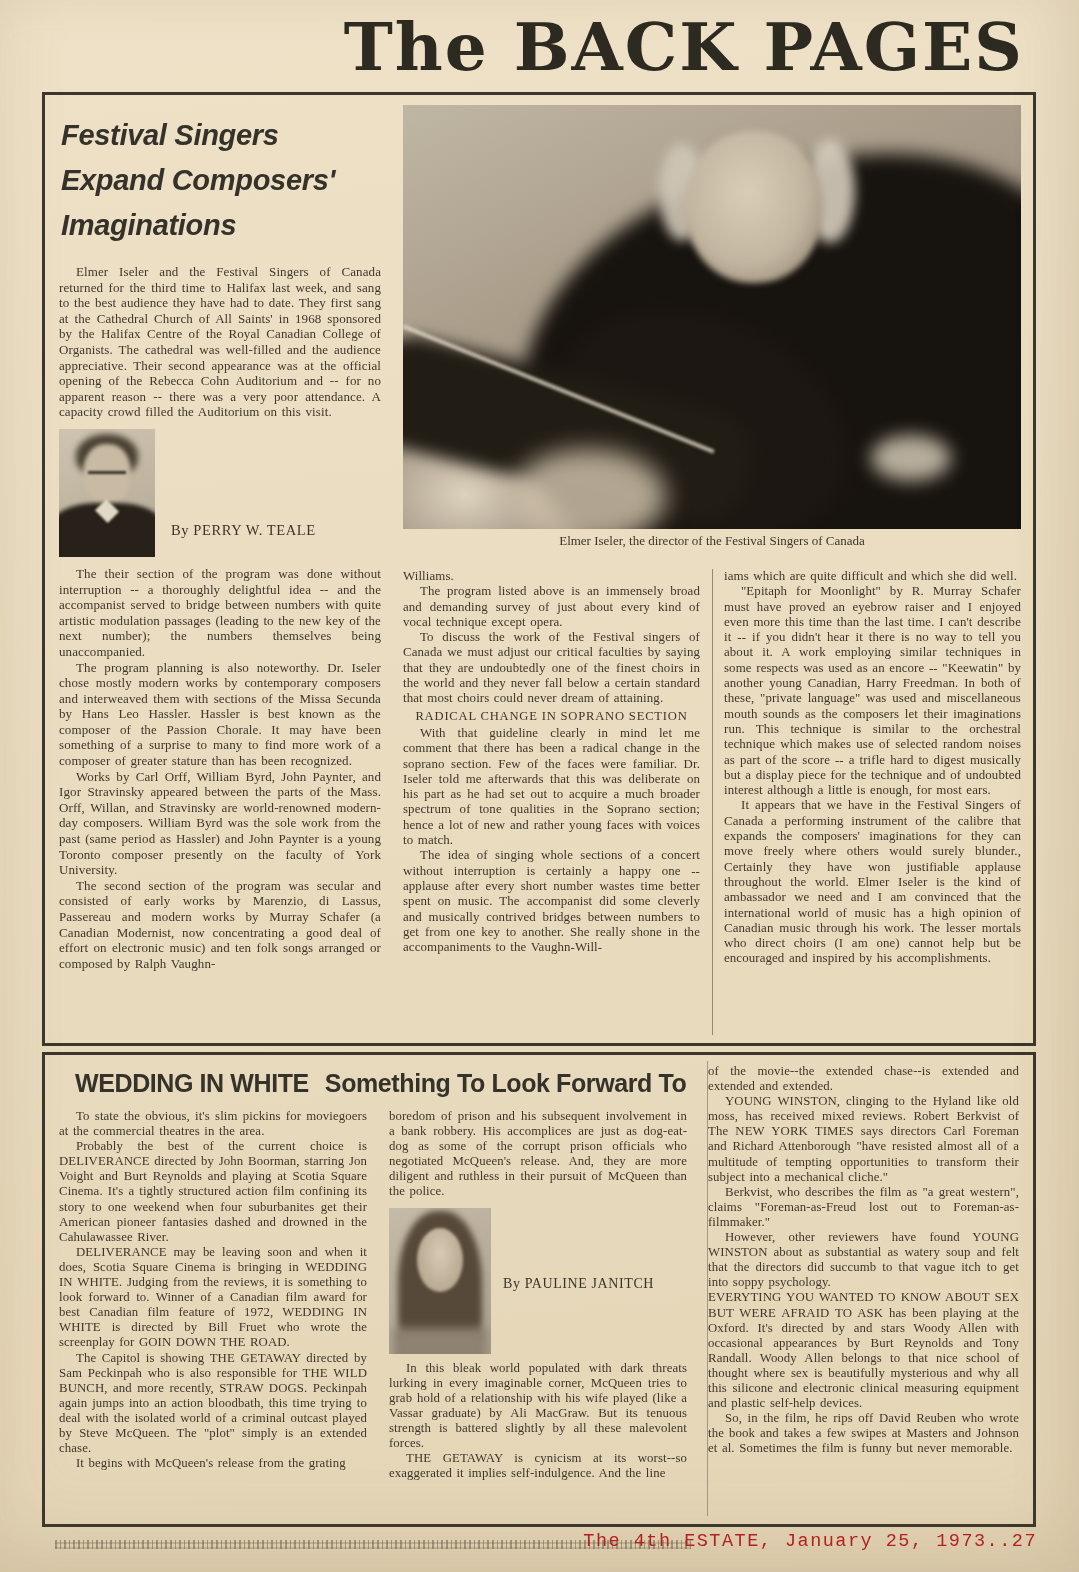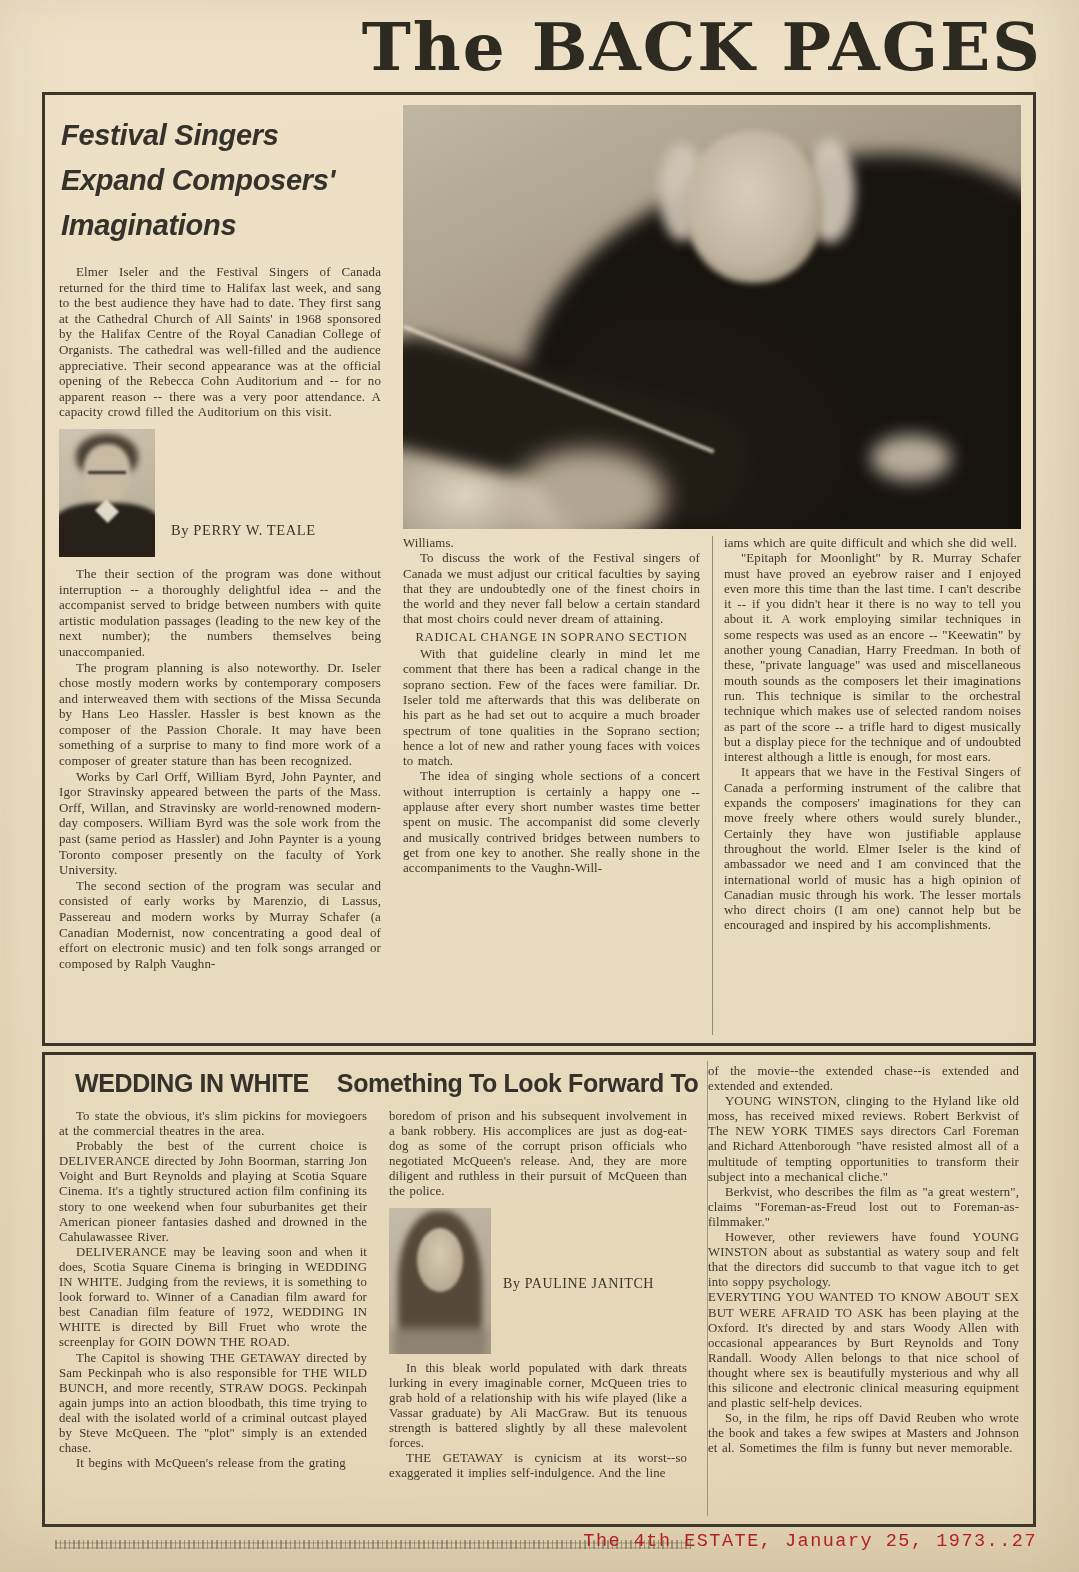--- a/index.html
+++ b/index.html
@@ -6,21 +6,21 @@
   body{
     width:1079px;height:1572px;position:relative;overflow:hidden;
     background:linear-gradient(175deg,#eee1c7 0%,#e9dbbe 55%,#e4d5b6 100%);
     font-family:"Liberation Serif",serif;color:#3d372d;
   }
   #page{position:absolute;inset:0;}
   #page::after{content:"";position:absolute;inset:0;pointer-events:none;
     box-shadow:inset 0 -40px 70px rgba(130,105,70,.12), inset -25px 0 50px rgba(130,105,70,.08);}
   
   .masthead{
-    position:absolute;top:8px;right:37px;margin:0;
+    position:absolute;top:8px;right:55px;margin:0;
     font-family:"DejaVu Serif",serif;font-weight:bold;font-size:66px;
     letter-spacing:2px;color:#2d2b21;white-space:nowrap;
   }
   
   .artbox{position:absolute;left:42px;width:994px;border:3px solid #3b372c;box-sizing:border-box;}
   #box1{top:92px;height:954px;padding:10px 12px 8px 14px;}
   #box2{top:1052px;height:475px;padding:6px 14px 8px 14px;display:flex;gap:20px;}
   
   .para{margin:0;text-indent:17px;text-align:justify;
     font-size:13px;line-height:15.6px;word-spacing:1.2px;letter-spacing:.1px;color:#3d372d;}
@@ -39,21 +39,21 @@
     margin:0 0 18px 16px;color:#3a352b;}
   .a1-right{flex:1;display:flex;flex-direction:column;min-width:0;}
   .caption{text-align:center;font-size:13px;margin-top:4px;color:#3b362c;}
   .a1-cols{display:flex;gap:12px;margin-top:7px;flex:1;}
   .a1-col2{flex:1;min-width:0;}
   .a1-col3{flex:1;min-width:0;border-left:1px solid rgba(59,55,44,.5);padding-left:11px;}
   .subhead{margin:2px 0;text-align:center;font-size:12.6px;letter-spacing:.8px;
     line-height:15.3px;color:#3b362c;}
   
   .a2-left{width:628px;flex:none;}
-  .a2-headline{display:flex;gap:28px;align-items:baseline;padding:8px 0 11px 16px;
+  .a2-headline{display:flex;gap:16px;align-items:baseline;padding:8px 0 11px 16px;
     font-family:"Liberation Sans",sans-serif;font-weight:700;font-size:25px;
     letter-spacing:-.4px;color:#34322a;white-space:nowrap;}
   .a2-cols{display:flex;gap:22px;}
   .a2-col1{width:308px;flex:none;}
   .a2-col2{flex:1;min-width:0;}
   .a2-col3{flex:1;min-width:0;border-left:1px solid rgba(59,55,44,.4);padding-top:3px;}
   .janitch-row{display:flex;margin:8px 0 7px;}
   .byline2{font-size:14px;letter-spacing:.6px;white-space:nowrap;align-self:flex-end;
     margin:0 0 62px 12px;color:#3a352b;}
   
@@ -135,24 +135,26 @@
           <div class="ph ph-suit"></div>
           <div class="ph ph-shoulder"></div>
           <div class="ph ph-arm"></div>
           <div class="ph ph-baton"></div>
           <div class="ph ph-hand"></div>
           <div class="ph ph-cuff"></div>
           <div class="ph ph-hair-l"></div>
           <div class="ph ph-hair-r"></div>
           <div class="ph ph-head"></div>
         </div>
+        <p class="caption">Elmer Iseler, the director of the Festival Singers of Canada</p>
         <div class="a1-cols cols-sm">
           <div class="a1-col2">
             <p class="para cont">Williams.</p>
             <div>
+                <p class="para">The program listed above is an immensely broad and demanding survey of just about every kind of vocal technique except opera.</p>
                 <p class="para">To discuss the work of the Festival singers of Canada we must adjust our critical faculties by saying that they are undoubtedly one of the finest choirs in the world and they never fall below a certain standard that most choirs could never dream of attaining.</p>
               </div>
             <p class="subhead">RADICAL CHANGE IN SOPRANO SECTION</p>
             <div>
                 <p class="para">With that guideline clearly in mind let me comment that there has been a radical change in the soprano section. Few of the faces were familiar. Dr. Iseler told me afterwards that this was deliberate on his part as he had set out to acquire a much broader spectrum of tone qualities in the Soprano section; hence a lot of new and rather young faces with voices to match.</p>
                 <p class="para">The idea of singing whole sections of a concert without interruption is certainly a happy one -- applause after every short number wastes time better spent on music. The accompanist did some cleverly and musically contrived bridges between numbers to get from one key to another. She really shone in the accompaniments to the Vaughn-Will-</p>
               </div>
           </div>
           <div class="a1-col3">
             <p class="para cont">iams which are quite difficult and which she did well.</p>

